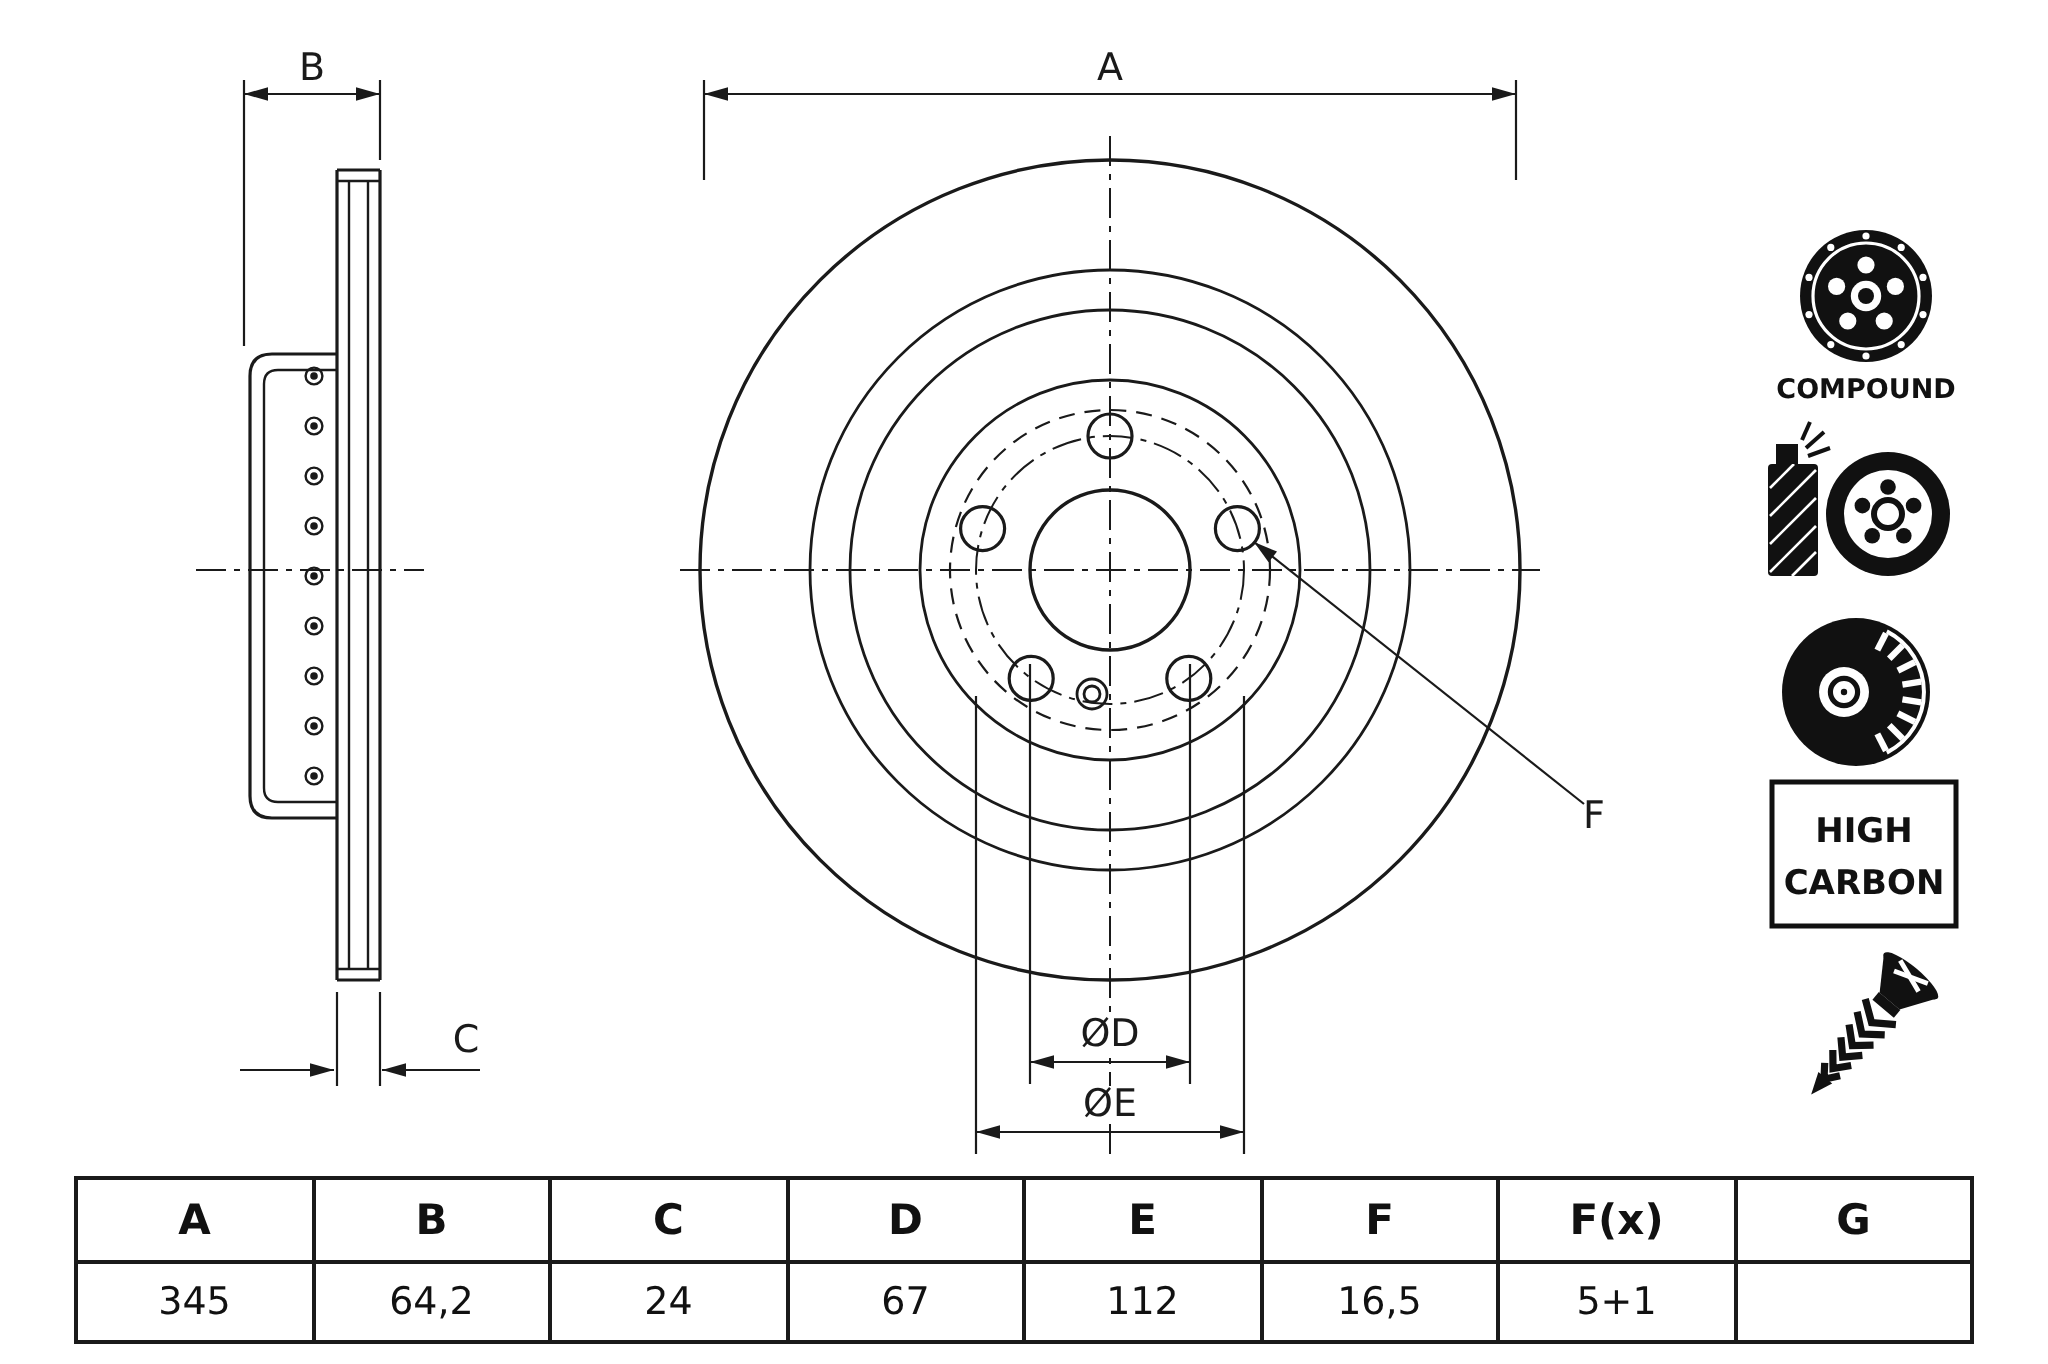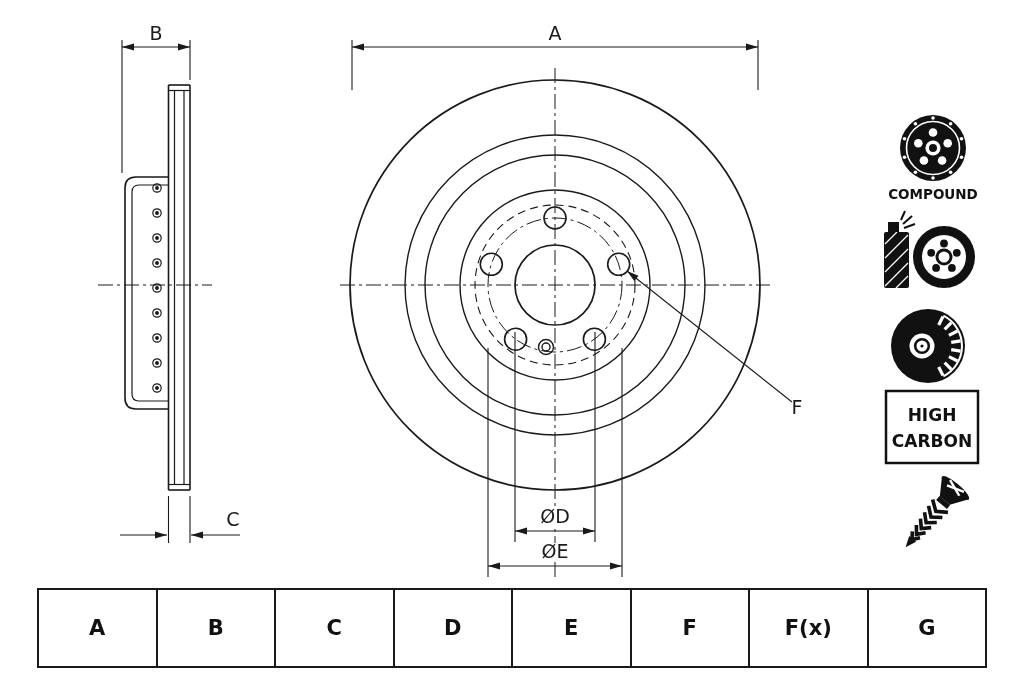--- a/index.html
+++ b/index.html
@@ -257,16 +257,26 @@
         <tr>
     <th>A</th>
     <th>B</th>
     <th>C</th>
     <th>D</th>
     <th>E</th>
     <th>F</th>
     <th>F(x)</th>
     <th>G</th>
   </tr>
+  <tr>
+    <td>345</td>
+    <td>64,2</td>
+    <td>24</td>
+    <td>67</td>
+    <td>112</td>
+    <td>16,5</td>
+    <td>5+1</td>
+    <td></td>
+  </tr>
 </tbody>
     </table>
 
 </div>
 
 </body></html>

